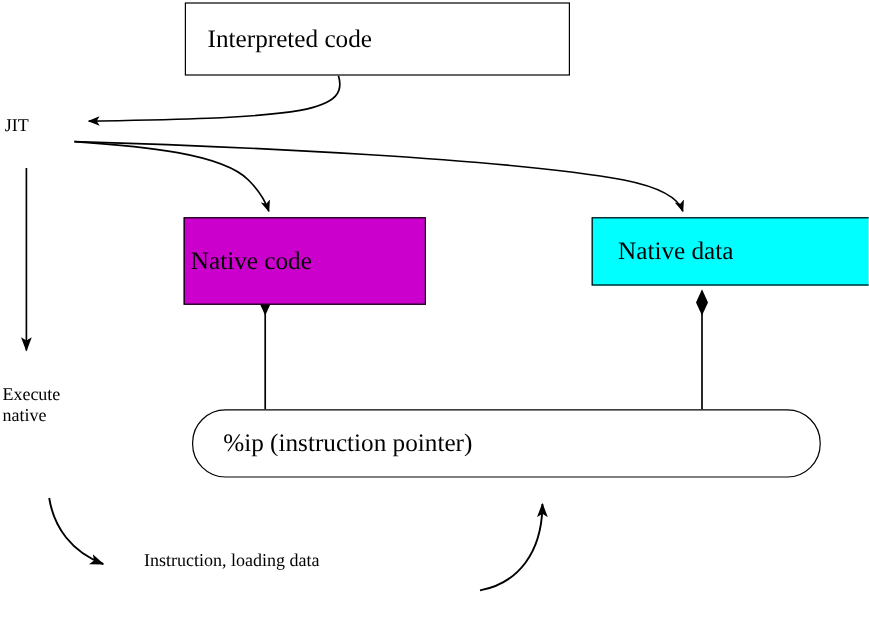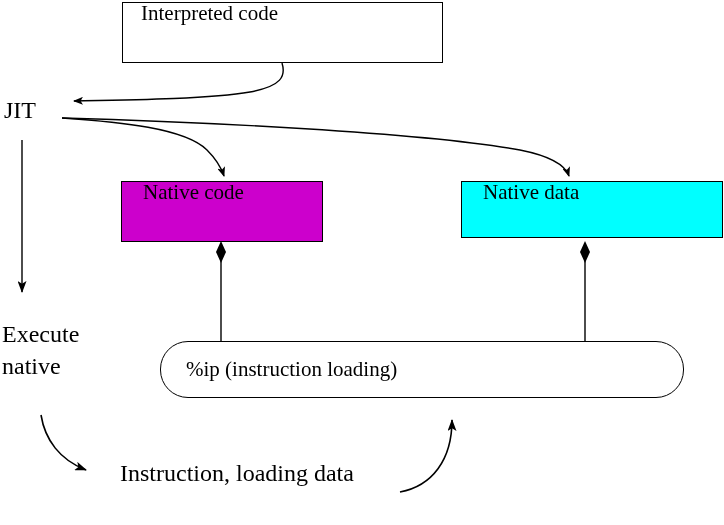--- a/index.html
+++ b/index.html
@@ -20,43 +20,45 @@
     left: 0;
     top: 0;
     width: 724px;
     height: 525px;
   }
   .node-box {
     position: absolute;
     box-sizing: border-box;
     border: 1.5px solid #000000;
     display: flex;
+    align-items: center;
     justify-content: flex-start;
+    margin-left: 32px;
   }
   .node-label {
     font-size: 21px;
     color: #000000;
     white-space: nowrap;
     line-height: 1;
   }
   #box-interpreted-code {
     left: 122px;
     top: 2px;
     width: 321px;
     height: 61px;
     background: #ffffff;
     padding-left: 18px;
   }
   #box-native-code {
     left: 121px;
     top: 181px;
     width: 202px;
-    height: 61px;
+    height: 73px;
     background: #cc00cc;
-    padding-left: 21px;
+    padding-left: 5px;
   }
   #box-native-data {
     left: 461px;
     top: 181px;
     width: 262px;
     height: 57px;
     background: #00ffff;
     padding-left: 21px;
   }
   #box-ip-row {
@@ -79,28 +81,28 @@
     white-space: nowrap;
   }
   #ip-offset-label {
     position: absolute;
     left: 375px;
     font-size: 21px;
     white-space: nowrap;
   }
   .free-text {
     position: absolute;
-    font-size: 24px;
+    font-size: 15px;
     color: #000000;
     white-space: nowrap;
     line-height: 1;
   }
   #text-jit { left: 4px; top: 98px; }
   #text-execute-l1 { left: 2px; top: 322px; text-align: right; }
-  #text-execute-l2 { left: 2px; top: 354px; }
+  #text-execute-l2 { left: 2px; top: 340px; }
   #text-execute-l3 { left: 2px; top: 386px; }
   #text-instr-l1 { left: 120px; top: 461px; }
   #text-instr-l2 { left: 120px; top: 493px; }
 </style>
 </head>
 <body>
 
 <div id="canvas">
 
   <svg class="layer" viewBox="0 0 724 525" xmlns="http://www.w3.org/2000/svg">
@@ -138,21 +140,21 @@
 
   <div class="node-box" id="box-native-code">
     <span class="node-label">Native code</span>
   </div>
 
   <div class="node-box" id="box-native-data">
     <span class="node-label">Native data</span>
   </div>
 
   <div id="box-ip-row">
-    <span id="ip-pointer-label">%ip (instruction loading)</span>
+    <span id="ip-pointer-label">%ip (instruction pointer)</span>
   </div>
 
   <span class="free-text" id="text-jit">JIT</span>
 
   <span class="free-text" id="text-execute-l1">Execute</span>
   <span class="free-text" id="text-execute-l2">native</span>
 
   <span class="free-text" id="text-instr-l1">Instruction, loading data</span>
 
 </div>

